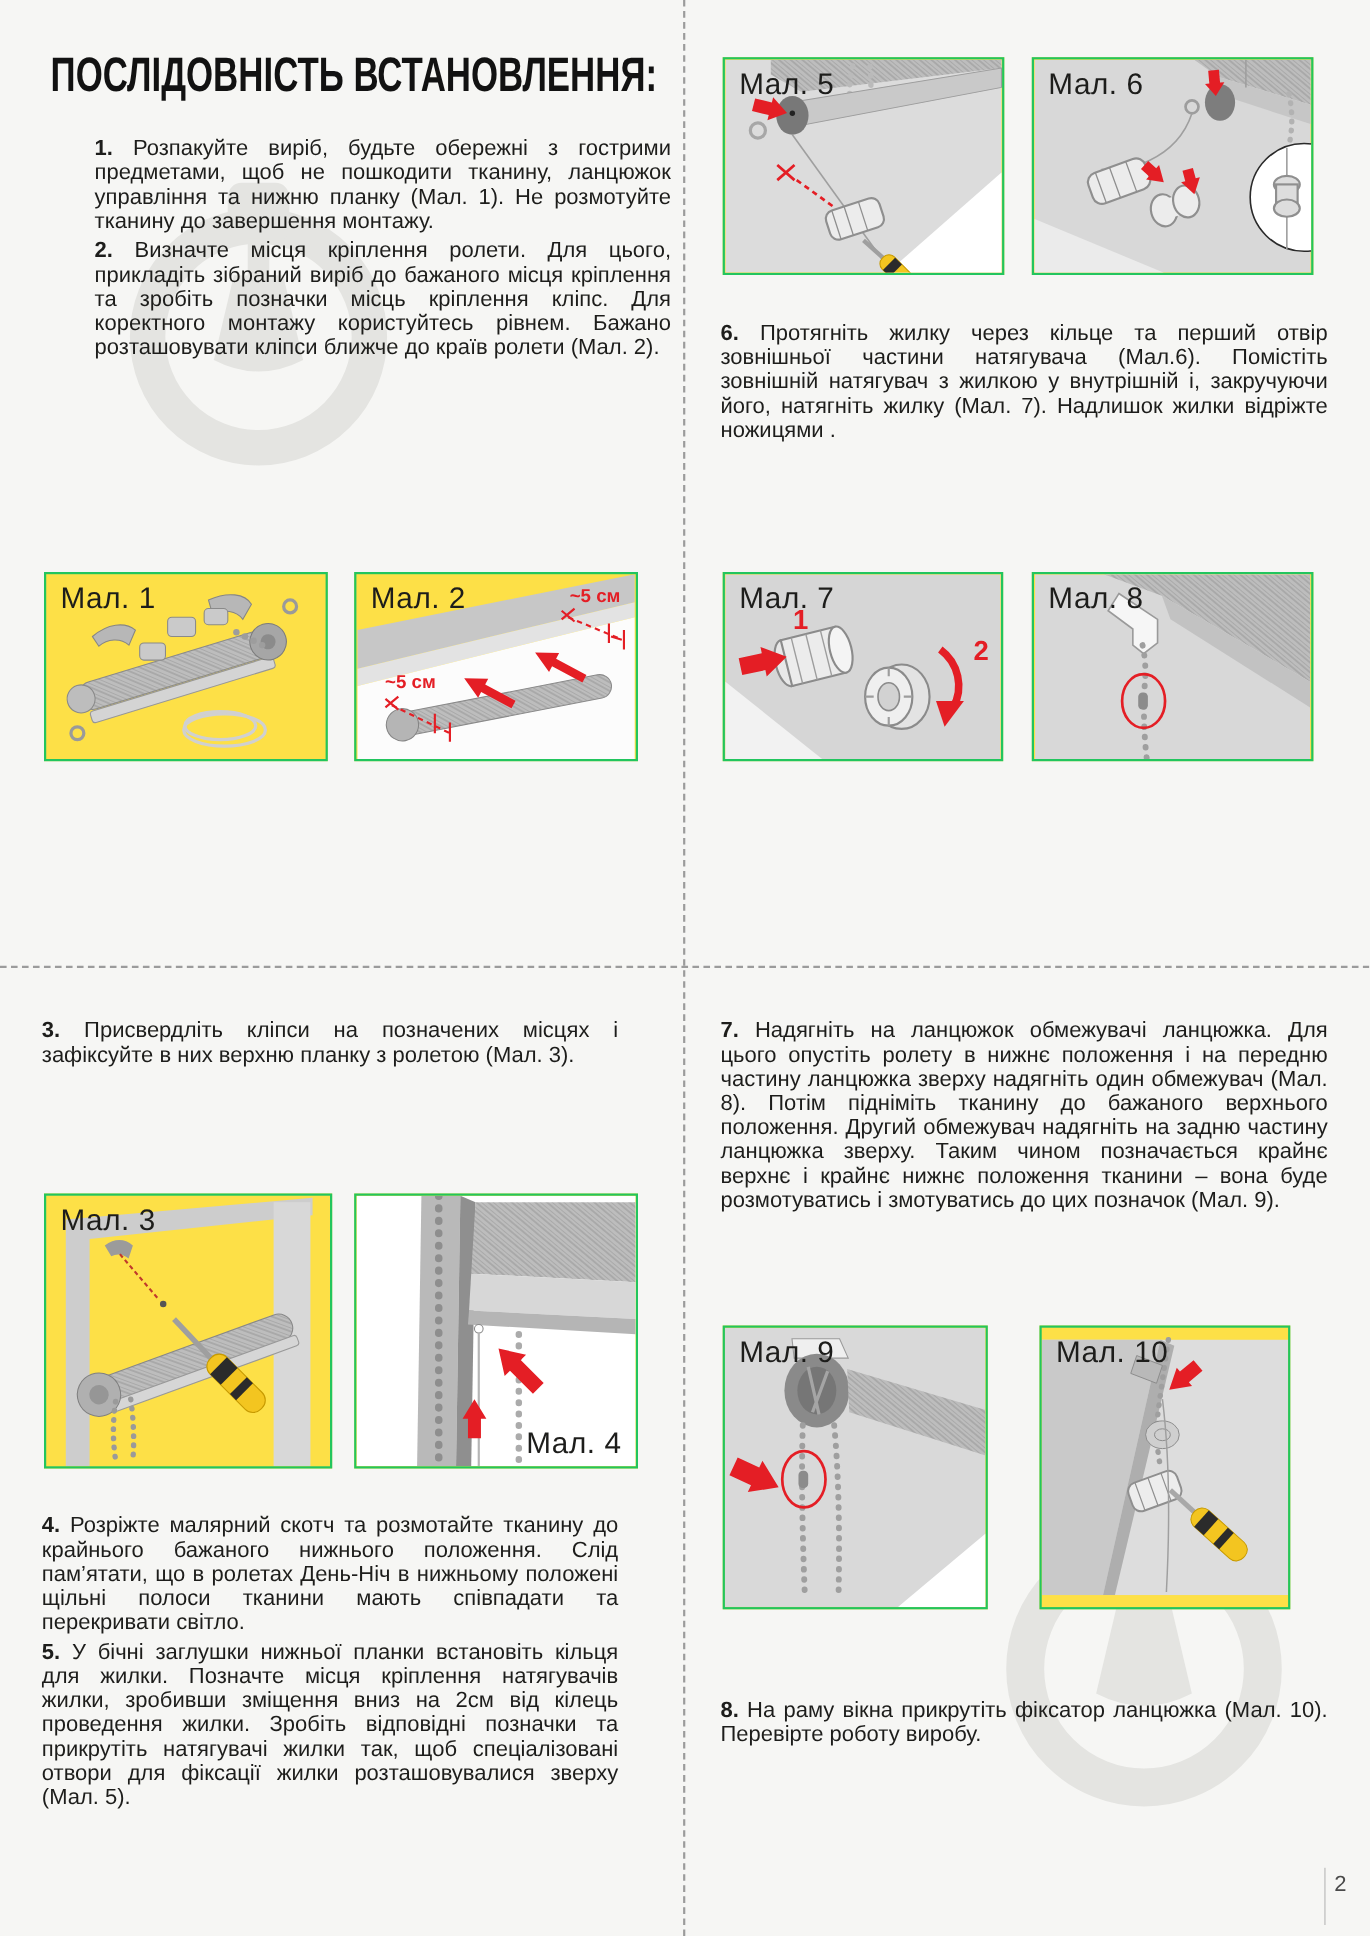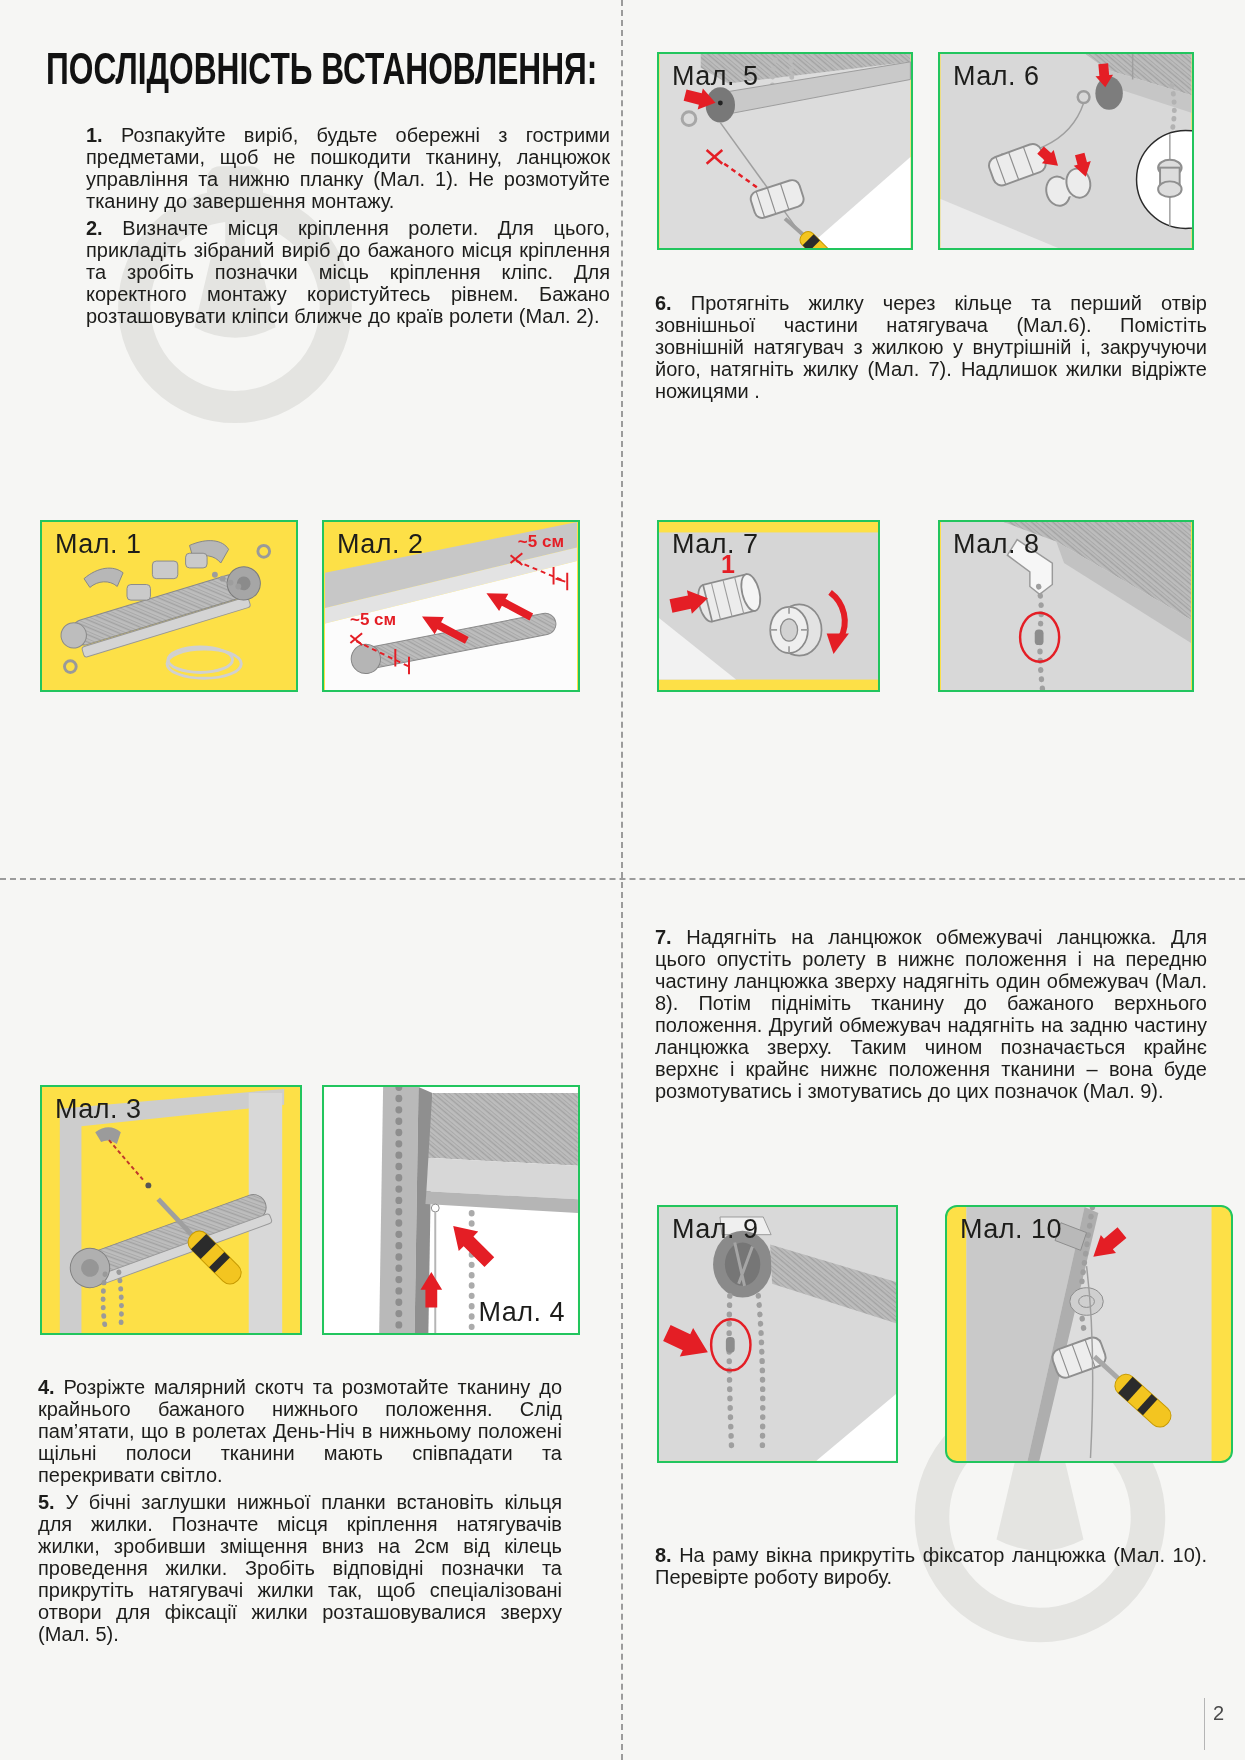--- a/index.html
+++ b/index.html
@@ -65,20 +65,21 @@
   <div class="col" style="left:38px;top:124px;width:524px;margin-left:48px;">
     <p class="body"><b class="num">1.</b> <span>Розпакуйте виріб, будьте обережні з гострими предметами, щоб не пошкодити тканину, ланцюжок управління та нижню планку (Мал. 1). Не розмотуйте тканину до завершення монтажу.</span></p>
     <p class="body"><b class="num">2.</b> <span>Визначте місця кріплення ролети. Для цього, прикладіть зібраний виріб до бажаного місця кріплення та зробіть позначки місць кріплення кліпс. Для коректного монтажу користуйтесь рівнем. Бажано розташовувати кліпси ближче до країв ролети (Мал. 2).</span></p>
   </div>
 
   <div class="col" style="left:655px;top:292px;width:552px;">
     <p class="body"><b class="num">6.</b> <span>Протягніть жилку через кільце та перший отвір зовнішньої частини натягувача (Мал.6). Помістіть зовнішній натягувач з жилкою у внутрішній і, закручуючи його, натягніть жилку (Мал. 7). Надлишок жилки відріжте ножицями .</span></p>
   </div>
 
   <div class="col" style="left:38px;top:926px;width:524px;">
+    <p class="body"><b class="num">3.</b> <span>Присвердліть кліпси на позначених місцях і зафіксуйте в них верхню планку з ролетою (Мал. 3).</span></p>
   </div>
 
   <div class="col" style="left:38px;top:1376px;width:524px;">
     <p class="body"><b class="num">4.</b> <span>Розріжте малярний скотч та розмотайте тканину до крайнього бажаного нижнього положення. Слід пам’ятати, що в ролетах День-Ніч в нижньому положені щільні полоси тканини мають співпадати та перекривати світло.</span></p>
     <p class="body"><b class="num">5.</b> <span>У бічні заглушки нижньої планки встановіть кільця для жилки. Позначте місця кріплення натягувачів жилки, зробивши зміщення вниз на 2см від кілець проведення жилки. Зробіть відповідні позначки та прикрутіть натягувачі жилки так, щоб спеціалізовані отвори для фіксації жилки розташовувалися зверху (Мал. 5).</span></p>
   </div>
 
   <div class="col" style="left:655px;top:926px;width:552px;">
     <p class="body"><b class="num">7.</b> <span>Надягніть на ланцюжок обмежувачі ланцюжка. Для цього опустіть ролету в нижнє положення і на передню частину ланцюжка зверху надягніть один обмежувач (Мал. 8). Потім підніміть тканину до бажаного верхнього положення. Другий обмежувач надягніть на задню частину ланцюжка зверху. Таким чином позначається крайнє верхнє і крайнє нижнє положення тканини – вона буде розмотуватись і змотуватись до цих позначок (Мал. 9).</span></p>
   </div>
@@ -221,21 +222,21 @@
       <line x1="234" y1="82" x2="234" y2="176" stroke="#9f9f9f" stroke-width="1.5"></line>
       <g fill="#dddddd" stroke="#8f8f8f" stroke-width="2">
         <ellipse cx="234" cy="116" rx="12" ry="8"></ellipse>
         <rect x="224" y="116" width="20" height="22"></rect>
         <ellipse cx="234" cy="138" rx="12" ry="8"></ellipse>
       </g>
     </svg>
     <span class="figlabel">Мал. 6</span>
   </div>
 
-  <div class="fig" style="left:657px;top:520px;width:223px;height:172px;">
+  <div class="fig" style="left:657px;top:520px;width:255px;height:172px;">
     <svg class="illu" viewBox="0 0 256 172">
       <rect width="256" height="172" fill="#d6d6d6"></rect>
       <polygon points="0,100 90,172 0,172" fill="#f2f2f2"></polygon>
       <g transform="rotate(-14 84 76)">
         <ellipse cx="56" cy="76" rx="10" ry="22" fill="#e8e8e8" stroke="#8b8b8b" stroke-width="2"></ellipse>
         <rect x="56" y="54" width="52" height="44" fill="#ececec" stroke="#8b8b8b" stroke-width="2"></rect>
         <ellipse cx="108" cy="76" rx="10" ry="22" fill="#f4f4f4" stroke="#8b8b8b" stroke-width="2"></ellipse>
         <path d="M66 54 v44 M80 54 v44 M94 54 v44" stroke="#9d9d9d" stroke-width="1.3" fill="none"></path>
       </g>
       <g fill="#e41e25" transform="translate(14,86) rotate(-12)">
@@ -332,21 +333,21 @@
       <path d="M101 90 q6 62 4 160" stroke="#9f9f9f" stroke-width="5.5" stroke-dasharray="0.5 9" stroke-linecap="round" fill="none"></path>
       <rect x="68" y="132" width="9" height="16" rx="4" fill="#8c8c8c"></rect>
       <ellipse cx="73" cy="140" rx="20" ry="26" fill="none" stroke="#e41e25" stroke-width="2.5"></ellipse>
       <g fill="#e41e25" transform="translate(8,128) rotate(25)">
           <polygon points="0,-9 22,-9 22,-16 46,0 22,16 22,9 0,9"></polygon>
         </g>
     </svg>
     <span class="figlabel">Мал. 9</span>
   </div>
 
-  <div class="fig" style="left:945px;top:1205px;width:288px;height:258px;border-radius:12px;">
+  <div class="fig" style="left:945px;top:1205px;width:228px;height:258px;">
     <svg class="illu" viewBox="0 0 249 258">
       <rect width="249" height="258" fill="#dddddd"></rect>
       <polygon points="0,0 120,0 62,258 0,258" fill="#c9c9c9"></polygon>
       <polygon points="120,0 134,6 74,258 62,258" fill="#aeaeae"></polygon>
       <path d="M128 0 q-6 40 -10 70 q-4 30 2 58" stroke="#9f9f9f" stroke-width="5.5" stroke-dasharray="0.5 9" stroke-linecap="round" fill="none"></path>
       <path d="M96 16 l26 10 -6 18 -26 -10 z" fill="#b9b9b9" stroke="#8c8c8c"></path>
       <g fill="#e41e25" transform="translate(158,26) rotate(140)">
           <polygon points="0,-7 18,-7 18,-12 38,0 18,12 18,7 0,7"></polygon>
         </g>
       <ellipse cx="122" cy="96" rx="17" ry="14" fill="#cfcfcf" stroke="#8c8c8c"></ellipse>

